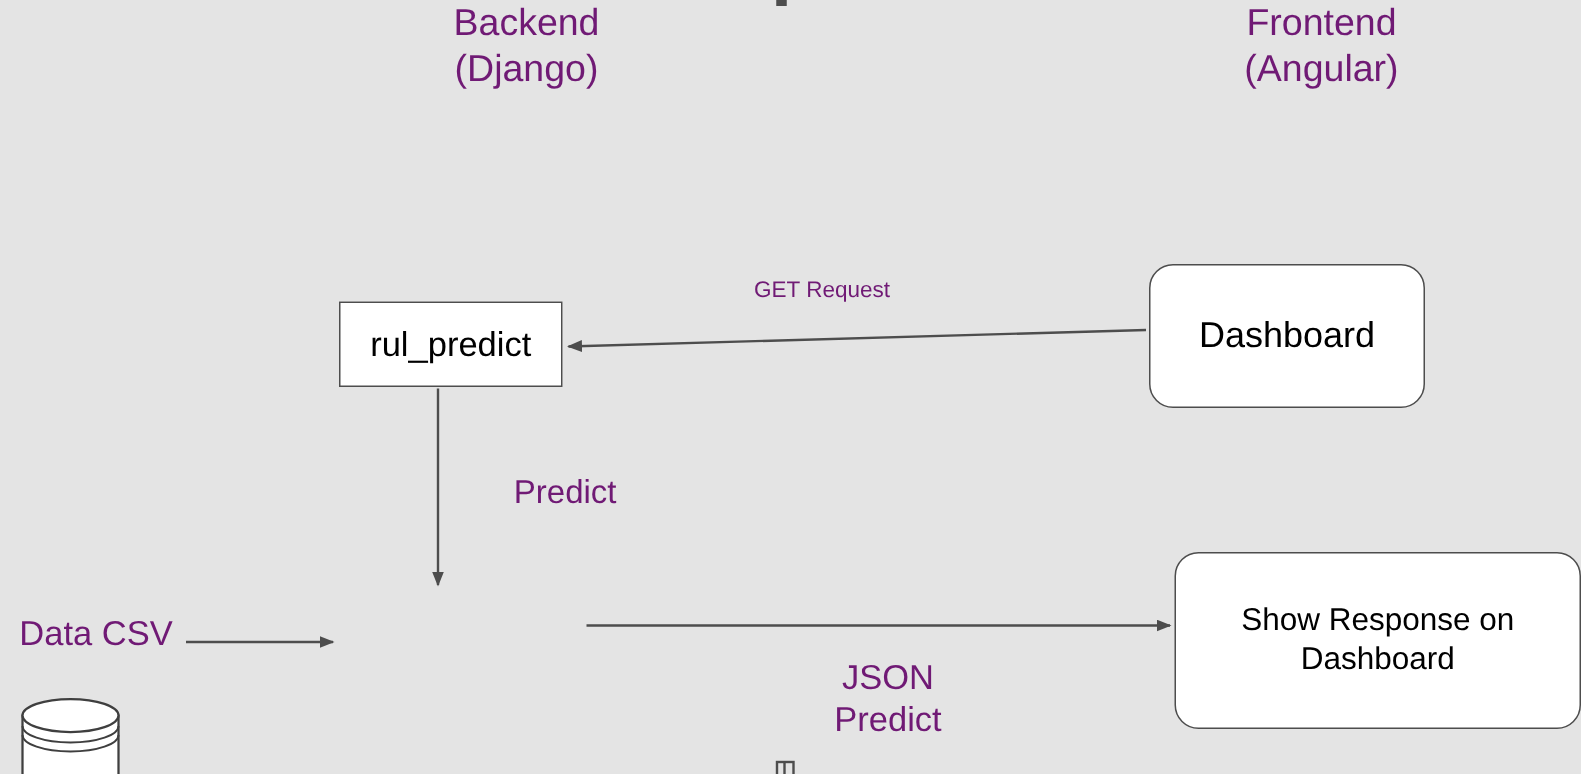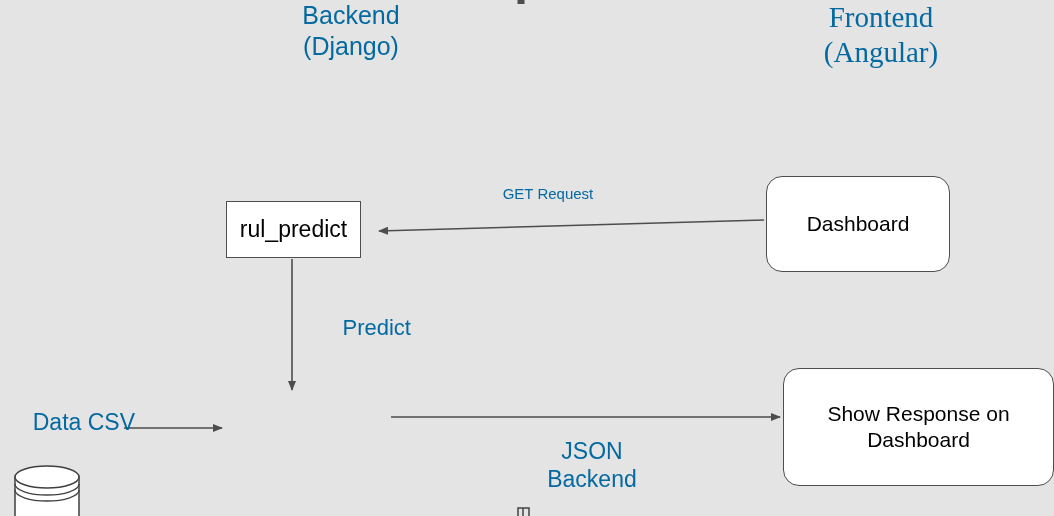--- a/index.html
+++ b/index.html
@@ -39,53 +39,52 @@
     line-height: 1.22;
   }
   .node.rounded {
     border-radius: 16px;
   }
   .node.sharp {
     border-radius: 0;
   }
   .label {
     position: absolute;
-    color: #0369a1;
+    color: #701a75;
     text-align: center;
     line-height: 1.22;
     white-space: pre-line;
     pointer-events: none;
   }
   
   #lbl-backend {
     left: 236px;
     top: 0px;
     width: 230px;
     font-size: 25px;
   }
   #lbl-frontend {
     left: 766px;
     top: 0px;
     width: 230px;
-    font-size: 29px;
-    font-family: Liberation Serif, serif;
+    font-size: 25px;
   }
   #node-rul-predict {
     left: 226px;
     top: 201px;
-    width: 135px;
+    width: 149px;
     height: 57px;
     font-size: 23px;
   }
   #node-dashboard {
     left: 766px;
     top: 176px;
     width: 184px;
     height: 96px;
-    font-size: 21px;
+    font-size: 24px;
   }
   #node-model {
     left: 225px;
     top: 393px;
     width: 165px;
     height: 73px;
     font-size: 26px;
   }
   #node-show-response {
     left: 783px;
@@ -106,22 +105,22 @@
     top: 315px;
     width: 120px;
     font-size: 22px;
     text-align: right;
   }
   #lbl-data-csv {
     left: 0px;
     top: 408px;
     width: 118px;
     font-size: 23px;
-    text-align: right;
-    padding-left: 17px;
+    text-align: center;
+    padding-left: 5px;
   }
   #lbl-json-response {
     left: 492px;
     top: 437px;
     width: 200px;
     font-size: 23px;
   }
 </style>
 </head>
 <body>
@@ -171,15 +170,15 @@
 
   <div class="node rounded" id="node-show-response">Show Response on Dashboard</div>
 
   <div class="label" id="lbl-get-request">GET Request</div>
 
   <div class="label" id="lbl-predict">Predict</div>
 
   <div class="label" id="lbl-data-csv">Data CSV</div>
 
   <div class="label" id="lbl-json-response">JSON
-Backend</div>
+Predict</div>
 
 </div>
 
 </body></html>

